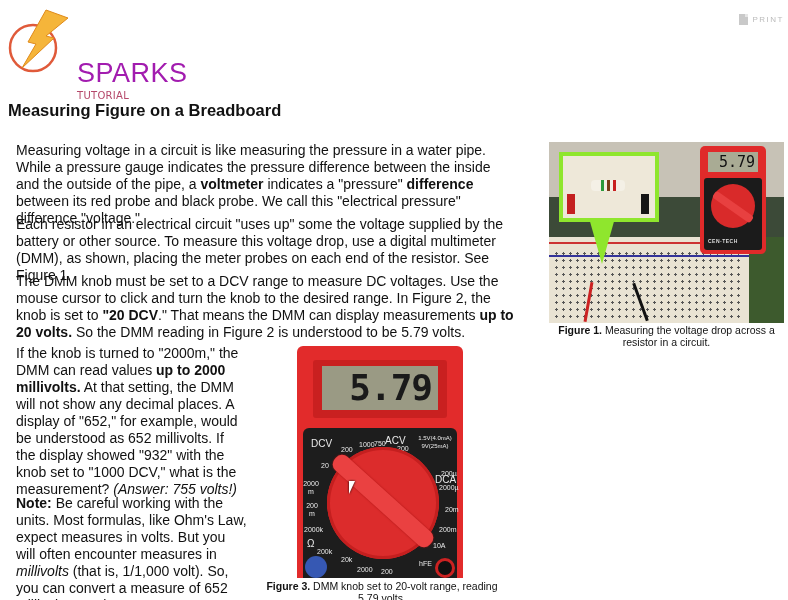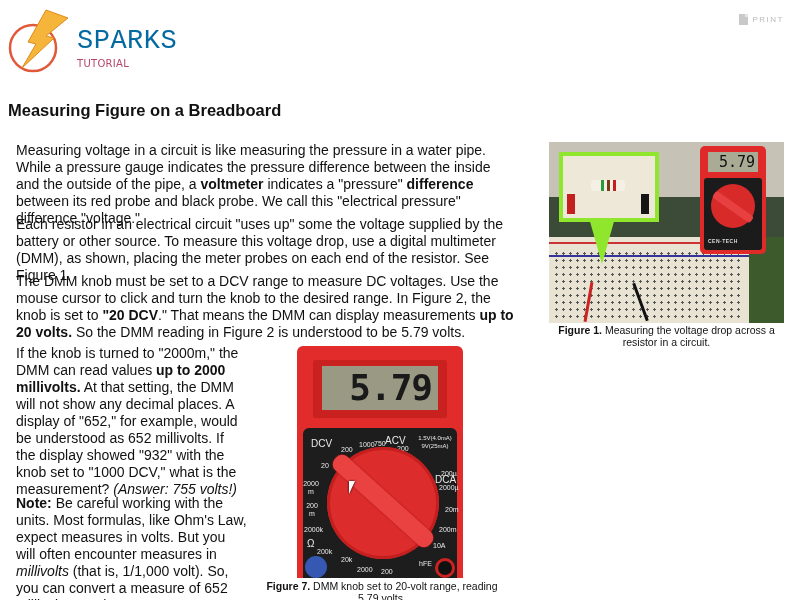--- a/index.html
+++ b/index.html
@@ -1,19 +1,19 @@
 <!DOCTYPE html>
 <html><head>
 <meta charset="utf-8">
 <style>
   html, body { margin:0; padding:0; background:#ffffff; }
   body { width:788px; height:600px; overflow:hidden; position:relative; font-family:"Liberation Sans", sans-serif; color:#111; }
   .logo { position:absolute; left:6px; top:6px; width:170px; height:70px; }
   .logo-text { position:absolute; left:71px; top:22px; }
-  .logo-title { font-size:27px; color:#0369a1; letter-spacing:0.5px; line-height:27px; font-family:Liberation Mono, monospace; }
+  .logo-title { font-size:27px; color:#a21caf; letter-spacing:0.5px; line-height:27px; font-family:Liberation Sans, sans-serif;margin-top:32px; }
   .logo-sub { font-size:10px; color:#b5486a; letter-spacing:0.3px; margin-top:3px; font-family:"DejaVu Sans", sans-serif; }
   .print { position:absolute; right:4px; top:14px; display:flex; align-items:center; gap:5px; color:#bbb; font-size:8px; letter-spacing:1.5px; cursor:pointer; }
   .print-icon { width:9px; height:11px; background:#c9c9c9; position:relative; }
   .print-icon:after { content:""; position:absolute; right:0; top:0; border-left:3px solid #e6e6e6; border-bottom:3px solid #e6e6e6; }
   h1 { position:absolute; left:8px; top:101px; margin:0; font-size:16.5px; font-weight:bold; }
   p { margin:8px; font-size:14px; line-height:17px; }
   .p1 { position:absolute; left:8px; top:134px; width:500px; }
   .p2 { position:absolute; left:8px; top:208px; width:500px; }
   .p3 { position:absolute; left:8px; top:265px; width:500px; }
   .p4 { position:absolute; left:8px; top:337px; width:230px; }
@@ -133,14 +133,14 @@
   <span class="lbl" style="left:60px;top:220px;">2000</span>
   <span class="lbl" style="left:84px;top:222px;">200</span>
   <span class="lbl" style="left:122px;top:214px;">hFE</span>
   <div class="dial"></div>
   <div class="knobbar"></div>
   <div class="cursor-icon"></div>
   <div class="port"></div>
   <div class="jack"></div>
 </div>
 <div class="cap2">
-  <b>Figure 7.</b><span> DMM knob set to 20-volt range, reading 5.79 volts.</span>
+  <b>Figure 3.</b><span> DMM knob set to 20-volt range, reading 5.79 volts.</span>
 </div>
 
 </body></html>

